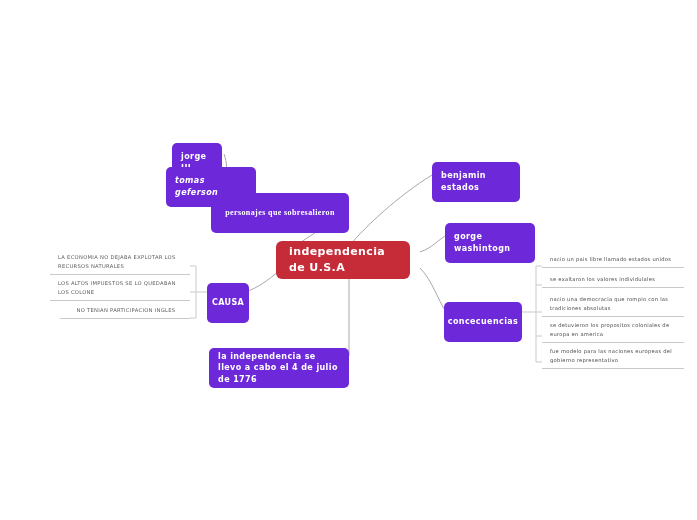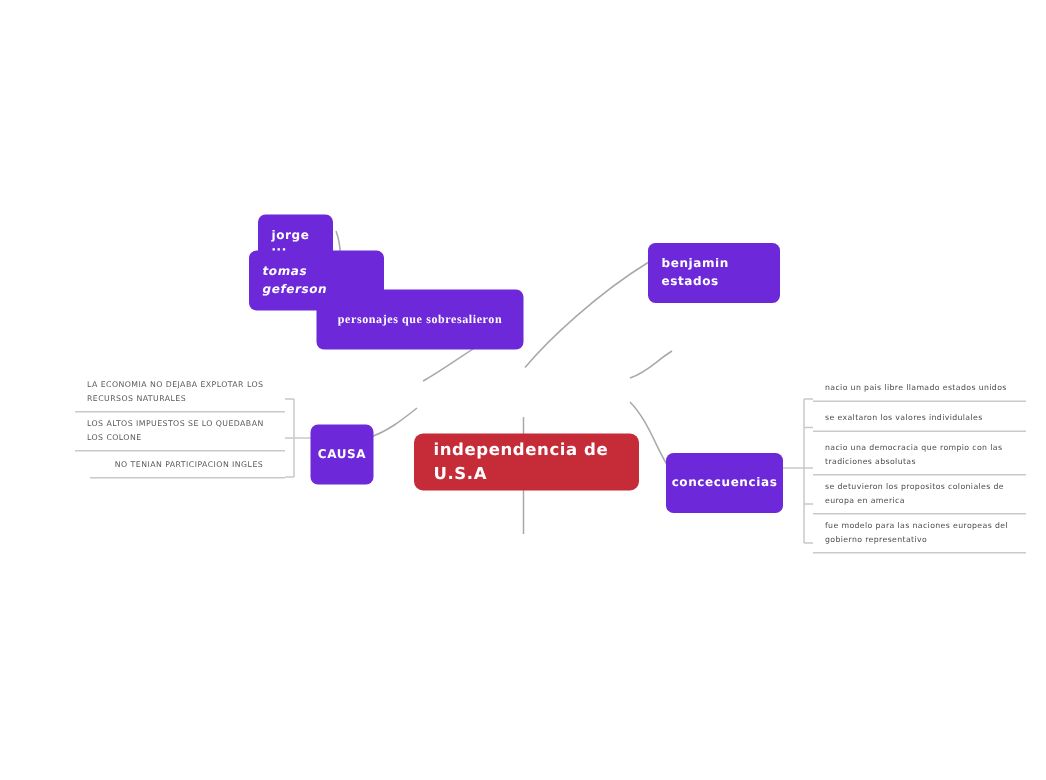--- a/index.html
+++ b/index.html
@@ -106,30 +106,31 @@
       <path d="M 522 312 L 536 312"></path>
       <path d="M 536 266 L 536 362"></path>
       <path d="M 536 266 L 542 266"></path>
       <path d="M 536 285 L 542 285"></path>
       <path d="M 536 312 L 542 312"></path>
       <path d="M 536 336 L 542 336"></path>
       <path d="M 536 362 L 542 362"></path>
     </g>
   </svg>
 
-  <div class="node node-root" style="left:276px; top:241px; width:150px; height:38px;margin-top:48px;">independencia  de U.S.A</div>
+  <div class="node node-root" style="left:276px; top:241px; width:134px; height:38px;">independencia  de U.S.A</div>
 
   <div class="node node-dark" style="left:211px; top:193px; width:138px; height:21px; justify-content:center;font-family:Liberation Serif, serif;">personajes  que  sobresalieron</div>
 
   <div class="node node-dark" style="left:172px; top:143px; width:50px; height:19px; justify-content:center;">jorge III</div>
 
   <div class="node node-dark" style="left:166px; top:167px; width:90px; height:19px; justify-content:center;font-style:italic;">tomas  geferson</div>
 
   <div class="node node-dark" style="left:432px; top:162px; width:88px; height:19px; justify-content:center;">benjamin estados</div>
 
+  <div class="node node-dark" style="left:445px; top:223px; width:90px; height:19px; justify-content:center;">gorge  washintogn</div>
 
   <div class="node node-dark" style="left:207px; top:283px; width:42px; height:19px; justify-content:center;">CAUSA</div>
 
   <div class="leaf leaf-caps" style="left:50px; top:250px; width:140px;">LA ECONOMIA  NO DEJABA  EXPLOTAR LOS RECURSOS  NATURALES</div>
 
   <div class="leaf leaf-caps" style="left:50px; top:276px; width:140px;">LOS ALTOS  IMPUESTOS SE LO QUEDABAN LOS  COLONE</div>
 
   <div class="leaf leaf-caps" style="left:60px; top:303px; width:130px; text-align:center;">NO TENIAN PARTICIPACION INGLES</div>
 
   <div class="node node-dark" style="left:444px; top:302px; width:78px; height:31px; justify-content:center;">concecuencias</div>
@@ -137,14 +138,15 @@
   <div class="leaf" style="left:542px; top:252px; width:142px;">nacio un pais libre  llamado estados  unidos</div>
 
   <div class="leaf" style="left:542px; top:272px; width:142px;">se  exaltaron los valores  individulales</div>
 
   <div class="leaf" style="left:542px; top:292px; width:142px;">nacio una democracia  que  rompio  con las tradiciones  absolutas</div>
 
   <div class="leaf" style="left:542px; top:318px; width:142px;">se detuvieron los propositos  coloniales  de europa  en america</div>
 
   <div class="leaf" style="left:542px; top:344px; width:142px;">fue modelo para las naciones  europeas  del gobierno  representativo</div>
 
+  <div class="node node-dark" style="left:209px; top:348px; width:140px; height:26px;">la  independencia  se llevo  a cabo  el 4 de  julio  de 1776</div>
 
 </div>
 
 </body></html>

